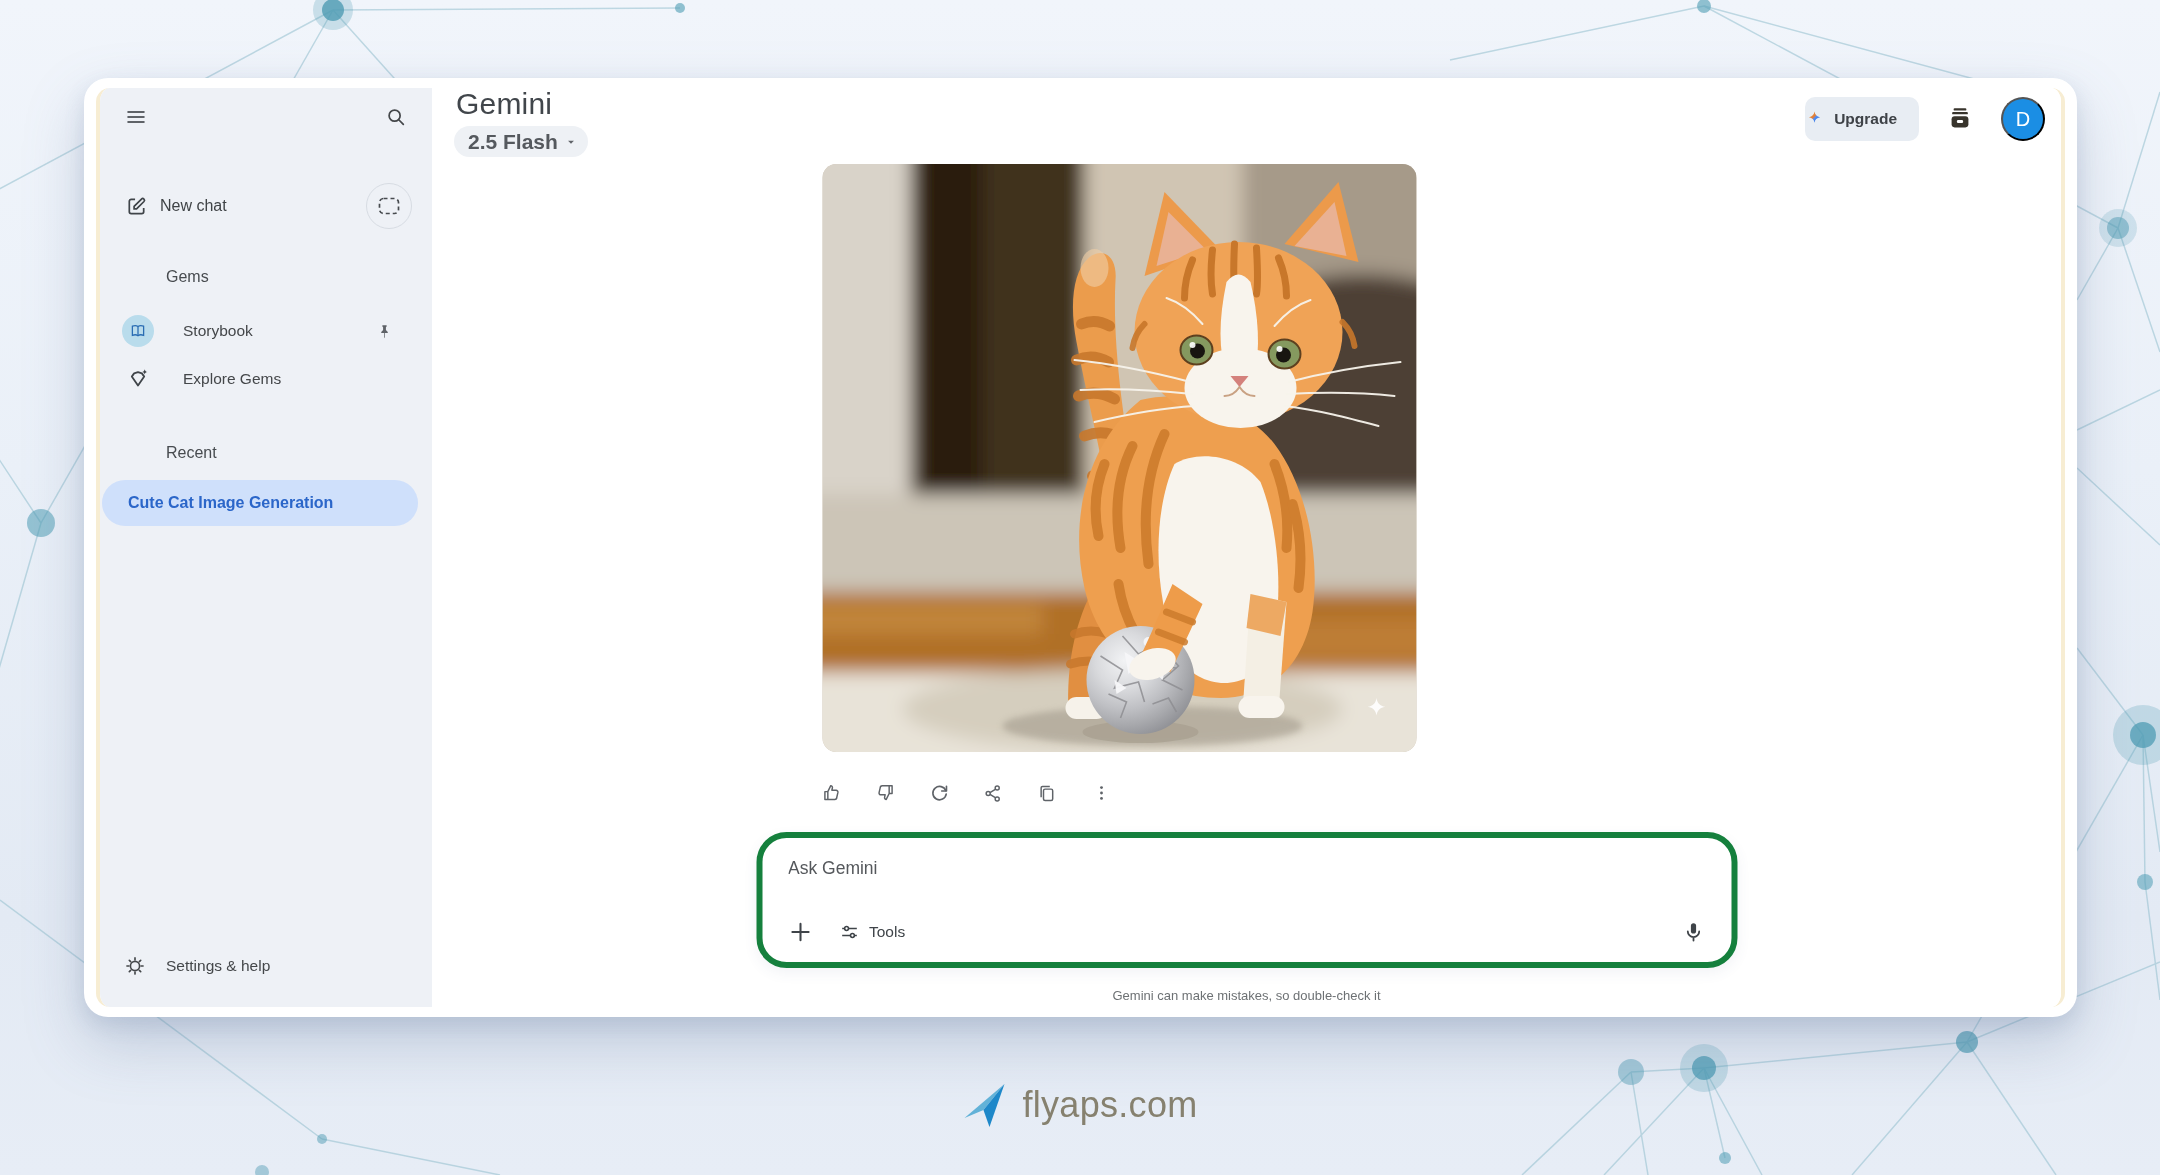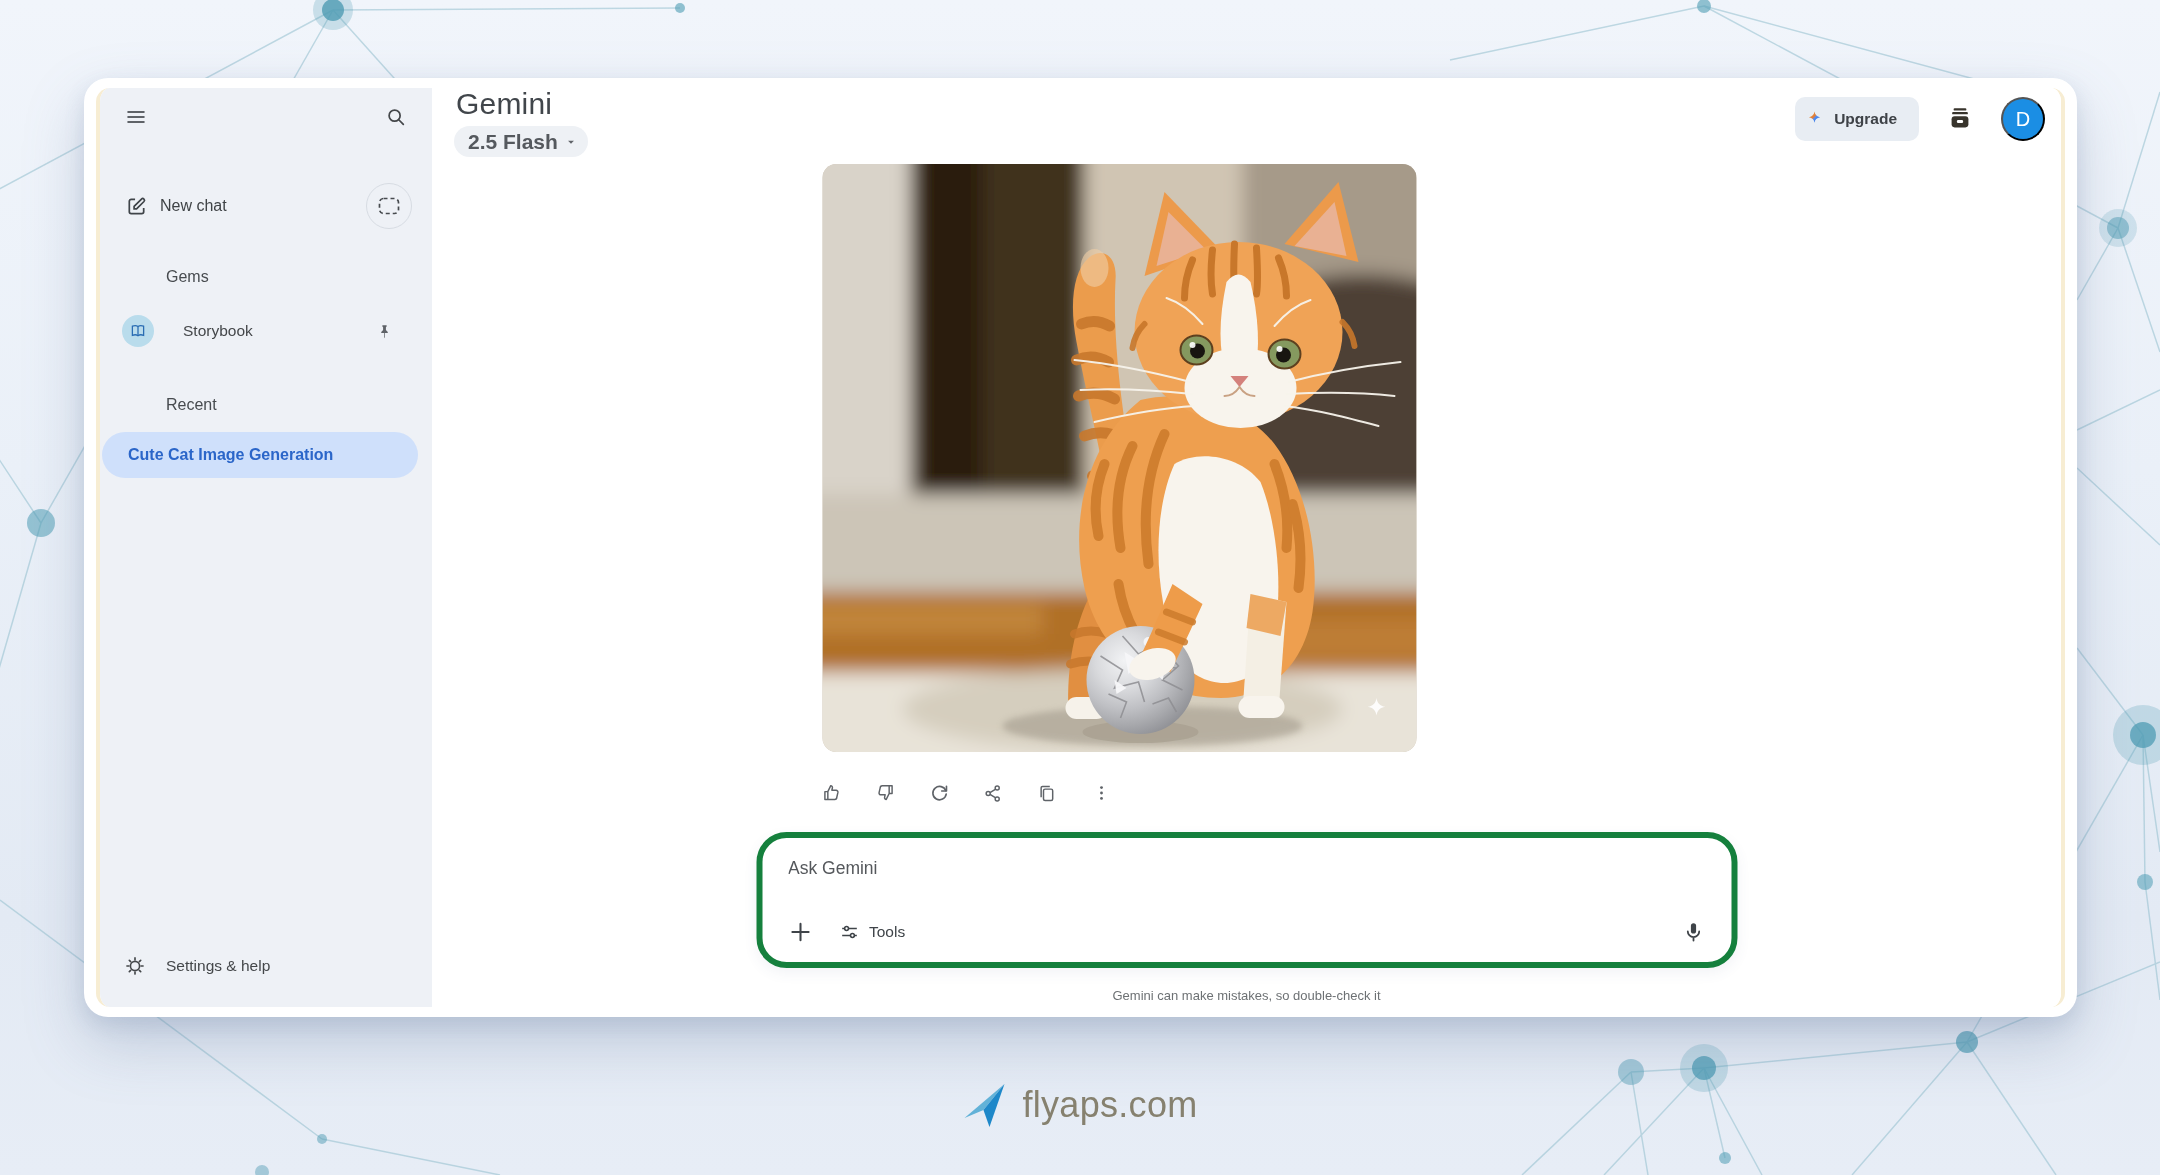--- a/index.html
+++ b/index.html
@@ -48,21 +48,21 @@
   .main { flex:1; position:relative; background:#fff; }
   .app-title { position:absolute; left:24px; top:-1px; font-size:30px; line-height:34px; font-weight:500; color:#41464b; letter-spacing:.2px; }
   .model-pill {
     position:absolute; left:22px; top:38px; height:31px; border-radius:16px; background:#eef1f5;
     display:flex; align-items:center; padding:0 10px 0 14px; gap:6px; cursor:pointer; border:none;
   }
   .model-pill .lbl { font-size:21px; font-weight:600; color:#55595e;text-align:right; }
   .header-right { position:absolute; top:8px; right:16px; display:flex; align-items:center; gap:26px; height:46px; }
   .upgrade-btn {
     height:44px; border-radius:10px; background:#e8edf3; border:none; cursor:pointer;
-    display:flex; align-items:center; gap:10px; padding:0 22px 0 10px;
+    display:flex; align-items:center; gap:10px; padding:0 22px 0 0;
   }
   .upgrade-btn .lbl { font-size:15.5px; font-weight:600; color:#3e4247; }
   .avatar { width:44px; height:44px; border-radius:50%; background:#1b8ee4; color:#fff; font-size:20px; font-weight:500; display:flex; align-items:center; justify-content:center; cursor:pointer; }
 
   .conversation { position:absolute; top:76px; left:50%; transform:translateX(-50%); width:981px; }
   .gen-image { margin-left:66px; width:594px; height:588px; border-radius:14px; overflow:hidden; background:#cfc5b5; position:relative; }
   .actions-row { margin-left:58px; margin-top:26px; display:flex; align-items:center; gap:20px; }
   .actions-row .icon-btn { width:34px; height:30px; border-radius:15px; }
 
   .composer {
@@ -186,20 +186,29 @@
           </svg>
         </span>
         <span class="lbl">Storybook</span>
         <button class="icon-btn" style="width:24px;height:24px;margin-right:16px;">
           <svg width="17" height="17" viewBox="0 0 24 24" fill="#5f6368">
               <path d="M9 3h6v2l-1 1v4l2.6 2.6V14h-4.1v6.2L12 21.4l-.5-1.2V14H7.4v-1.4L10 10V6L9 5z"></path>
             </svg>
         </button>
       </div>
 
+      <div class="sb-item explore">
+        <span style="width:32px;display:flex;justify-content:center;">
+          <svg width="24" height="24" viewBox="0 0 24 24" fill="none">
+            <path d="M12 5.2 15.9 6.4 18.2 9.6 12 18.6 5.8 9.6 8.1 6.4z" stroke="#3f4449" stroke-width="1.8" stroke-linejoin="round"></path>
+            <path d="M18.7 2.2c.3 1.7 1 2.4 2.7 2.7-1.7.3-2.4 1-2.7 2.7-.3-1.7-1-2.4-2.7-2.7 1.7-.3 2.4-1 2.7-2.7z" fill="#3f4449"></path>
+          </svg>
+        </span>
+        <span class="lbl">Explore Gems</span>
+      </div>
 
       <div class="sb-section recent">Recent</div>
 
       <div class="sb-selected">Cute Cat Image Generation</div>
 
       <div class="sb-settings">
         <svg width="22" height="22" viewBox="0 0 24 24" fill="none" stroke="#44474a" stroke-width="1.8" stroke-linecap="round">
           <circle cx="12" cy="12" r="5"></circle>
           <path d="M12 3.2v2.2M12 18.6v2.2M3.2 12h2.2M18.6 12h2.2M5.8 5.8l1.5 1.5M16.7 16.7l1.5 1.5M18.2 5.8l-1.5 1.5M7.3 16.7l-1.5 1.5"></path>
         </svg>

